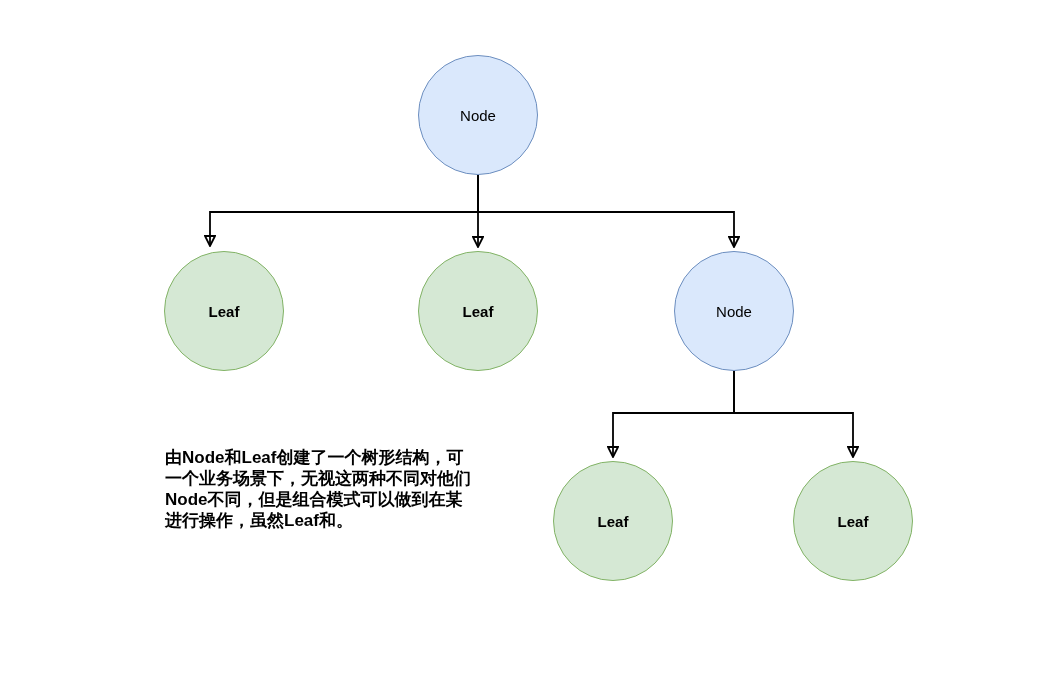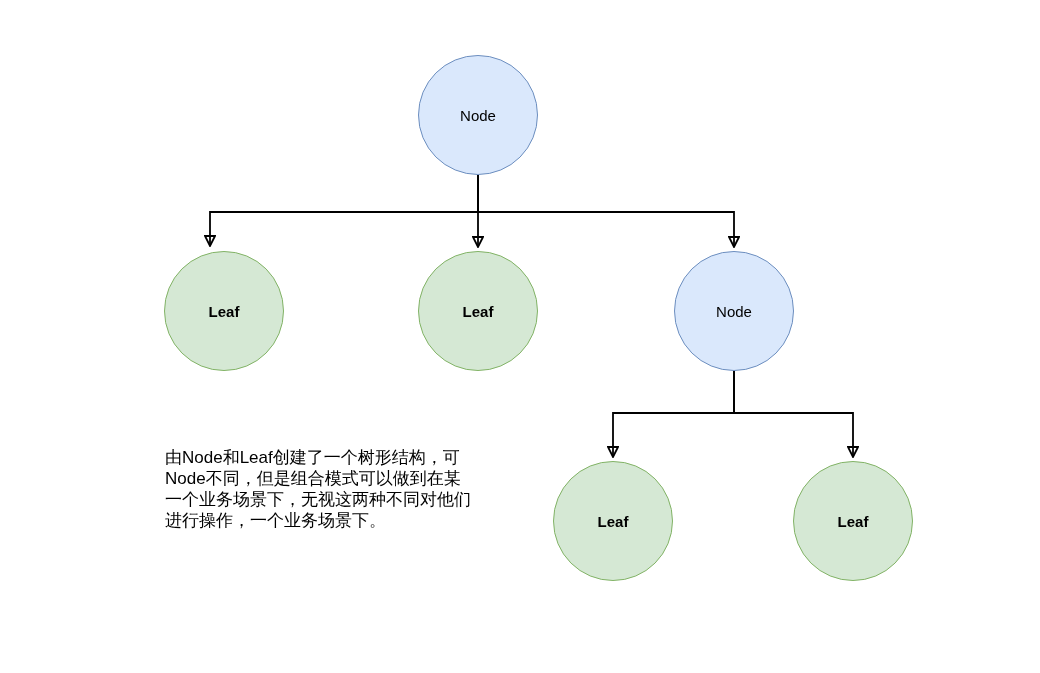--- a/index.html
+++ b/index.html
@@ -49,21 +49,21 @@
     background: var(--leaf-fill, #d5e8d4);
     border-color: var(--leaf-stroke, #82b366);
     font-weight: bold;
   }
   .description {
     position: absolute;
     left: 165px;
     top: 447px;
     width: 360px;
     font-size: 17px;
-    font-weight: normal;
+    font-weight: bold;
     line-height: 21px;
     color: var(--text, #000000);
     white-space: nowrap;
   }
 </style>
 </head>
 <body>
 
 <div class="canvas">
 
@@ -99,18 +99,18 @@
   <div class="circle leaf" style="left:553px; top:461px;">
     <span>Leaf</span>
   </div>
 
   <div class="circle leaf" style="left:793px; top:461px;">
     <span>Leaf</span>
   </div>
 
   <div class="description">
     <div>由Node和Leaf创建了一个树形结构，可</div>
+    <div>一个业务场景下，无视这两种不同对他们</div>
     <div>Node不同，但是组合模式可以做到在某</div>
-    <div>一个业务场景下，无视这两种不同对他们</div>
-    <div>进行操作，一个业务场景下。</div>
+    <div>进行操作，虽然Leaf和。</div>
   </div>
 
 </div>
 
 </body></html>

